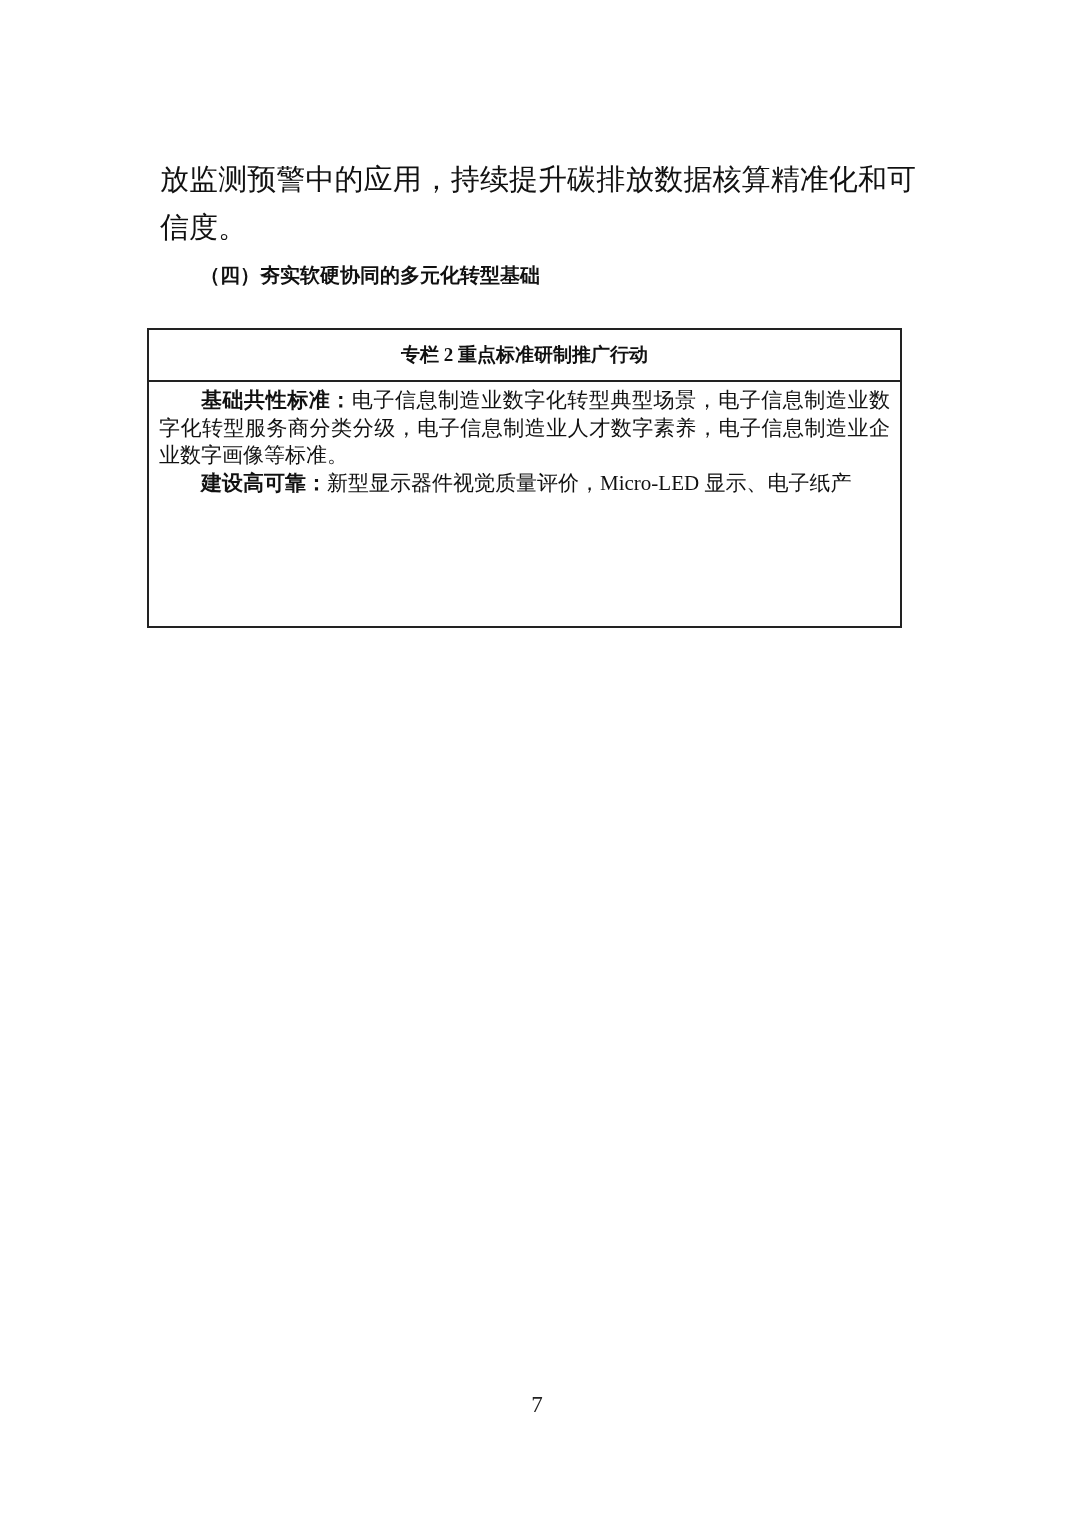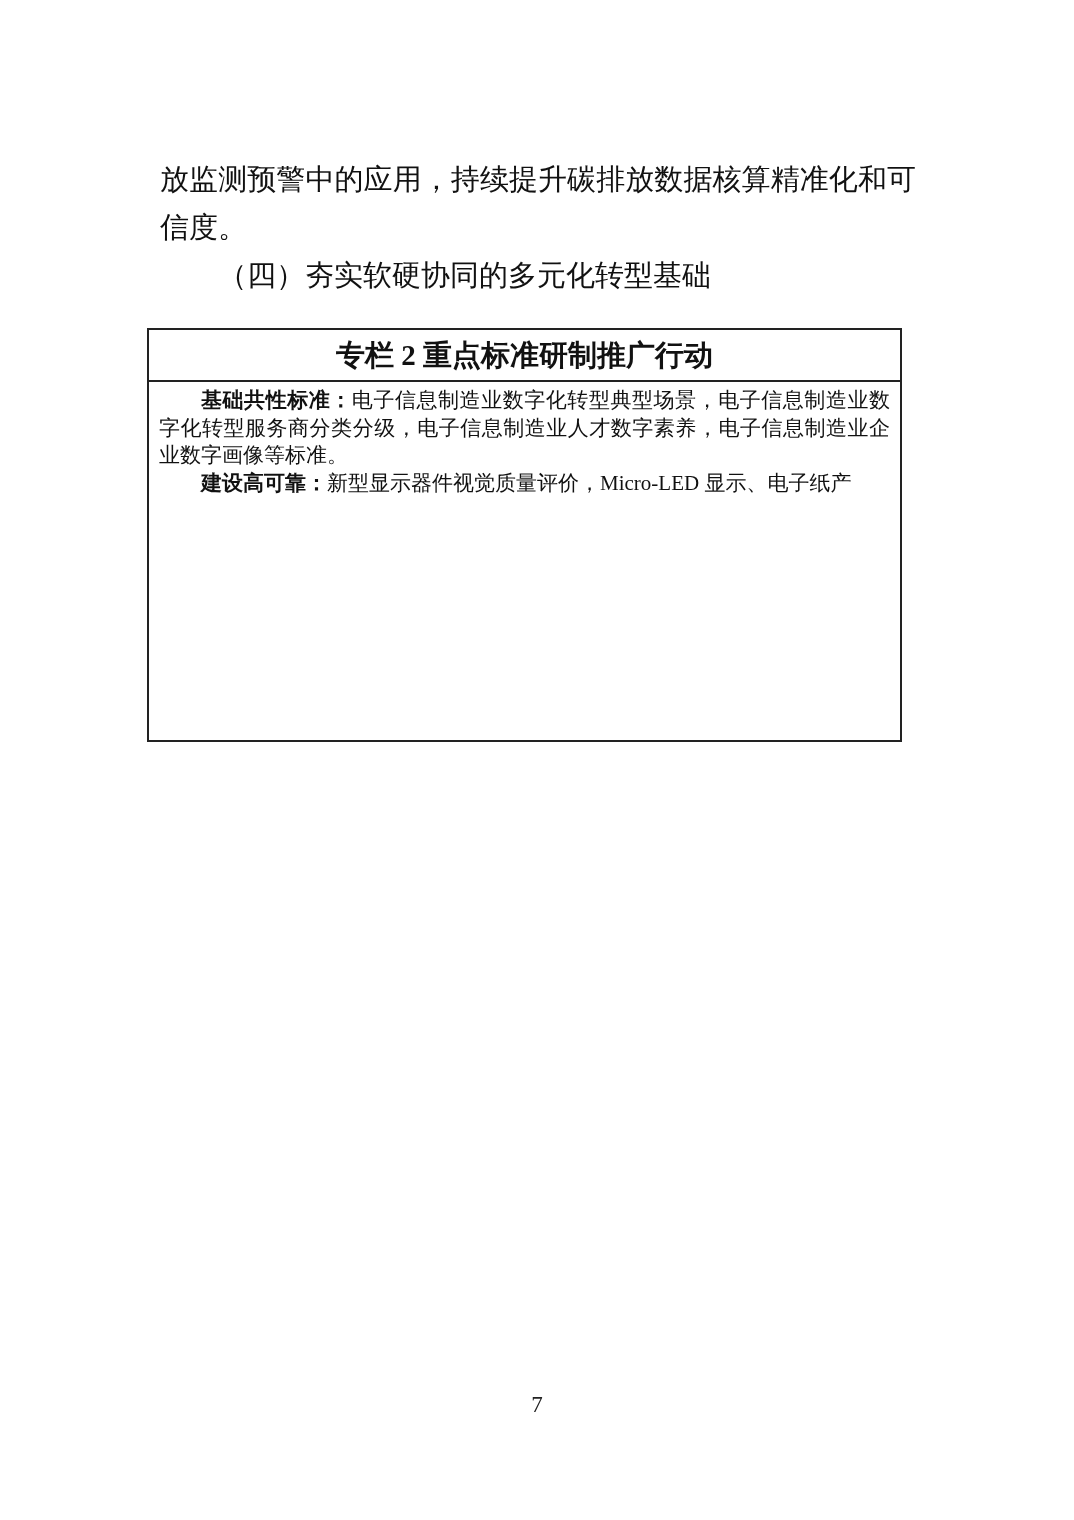--- a/index.html
+++ b/index.html
@@ -28,46 +28,46 @@
     margin: 0;
     font-size: 29px;
     line-height: 48px;
     text-align: justify;
     letter-spacing: 0;
   }
   .indent-2em { text-indent: 2em; }
   .bold { font-weight: bold; }
   .section-heading {
     margin: 0;
-    font-size: 29px;
+    font-size: 20px;
     line-height: 48px;
-    font-weight: normal;
+    font-weight: bold;
     text-indent: 2em;
   }
   .callout-box {
     box-sizing: border-box;
     margin-top: 29px;
     margin-left: -13px;
     width: 755px;
     border: 2px solid #222222;
     background: #ffffff;
   }
   .callout-title {
     box-sizing: border-box;
     height: 52px;
     line-height: 50px;
     text-align: center;
-    font-size: 29px;
+    font-size: 19px;
     font-weight: bold;
     border-bottom: 2px solid #222222;
   }
   .callout-body {
     box-sizing: border-box;
     padding: 5px 10px 12px 10px;
-    height: 358px;
+    height: 244px;
     overflow: hidden;
   }
   .callout-para {
     margin: 0;
     font-size: 21px;
     line-height: 27.5px;
     text-align: justify;
     text-indent: 2em;
   }
   .page-number {

